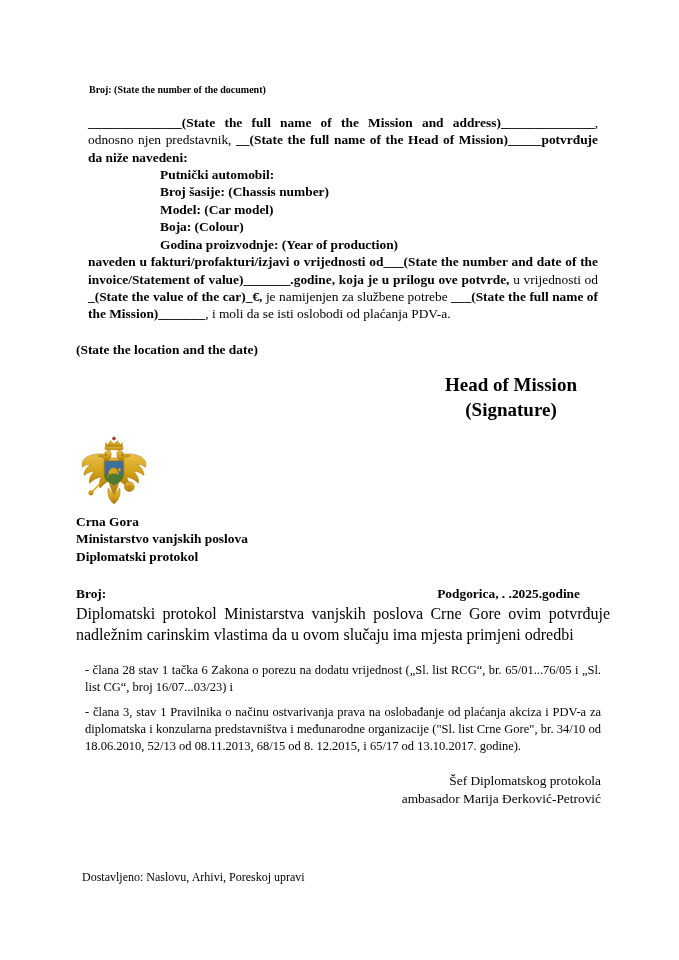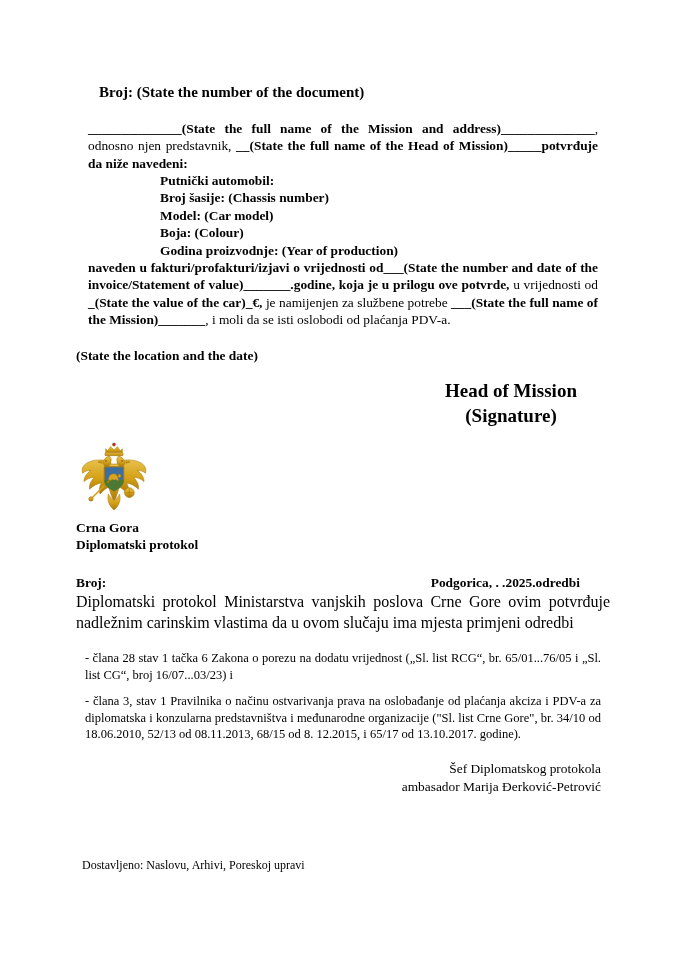--- a/index.html
+++ b/index.html
@@ -25,24 +25,24 @@
   .content {
     position: absolute;
     left: 76px;
     top: 84px;
     width: 534px;
   }
   .b { font-weight: bold; }
   .r { font-weight: normal; }
 
   .line-broj {
-    font-size: 15px;
+    font-size: 10px;
     font-weight: bold;
     line-height: 1.18;
-    margin: 0 0 18px 23px;
+    margin: 0 0 18px 13px;
   }
 
   .para {
     font-size: 13.4px;
     line-height: 1.30;
     text-align: justify;
     text-justify: inter-word;
     margin: 12px;
   }
   .para-mission { margin-bottom: 0px; }
@@ -220,26 +220,27 @@
                      L50 56 L47 55 L45 57 Z"></path>
             <path d="M56 48 C58 47 60 48 60 50 C60 52 58 53 56 52 Z"></path>
             <path d="M42 56 L40 60 L43 59 Z"></path>
           </g>
         </g>
       </svg>
     </div>
 
     <div class="ministry">
       <div>Crna Gora</div>
+      <div>Ministarstvo vanjskih poslova</div>
       <div>Diplomatski protokol</div>
     </div>
 
     <div class="broj-row">
       <span>Broj:</span>
-      <span class="right">Podgorica, . .2025.odredbi</span>
+      <span class="right">Podgorica, . .2025.godine</span>
     </div>
 
     <p class="para-confirm">Diplomatski protokol Ministarstva vanjskih poslova Crne Gore ovim potvrđuje nadležnim carinskim vlastima da u ovom slučaju ima mjesta primjeni odredbi</p>
 
     <div class="legal">
       <p>- člana 28 stav 1 tačka 6  Zakona o porezu na dodatu vrijednost („Sl. list RCG“, br. 65/01...76/05 i „Sl. list CG“, broj 16/07...03/23) i</p>
       <p>- člana 3, stav 1 Pravilnika o načinu ostvarivanja prava na oslobađanje od plaćanja akciza i PDV-a za diplomatska i konzularna predstavništva i međunarodne organizacije ("Sl. list Crne Gore", br. 34/10 od 18.06.2010, 52/13 od 08.11.2013, 68/15 od 8. 12.2015, i 65/17 od 13.10.2017. godine).</p>
     </div>
 
     <div class="chief-block">

